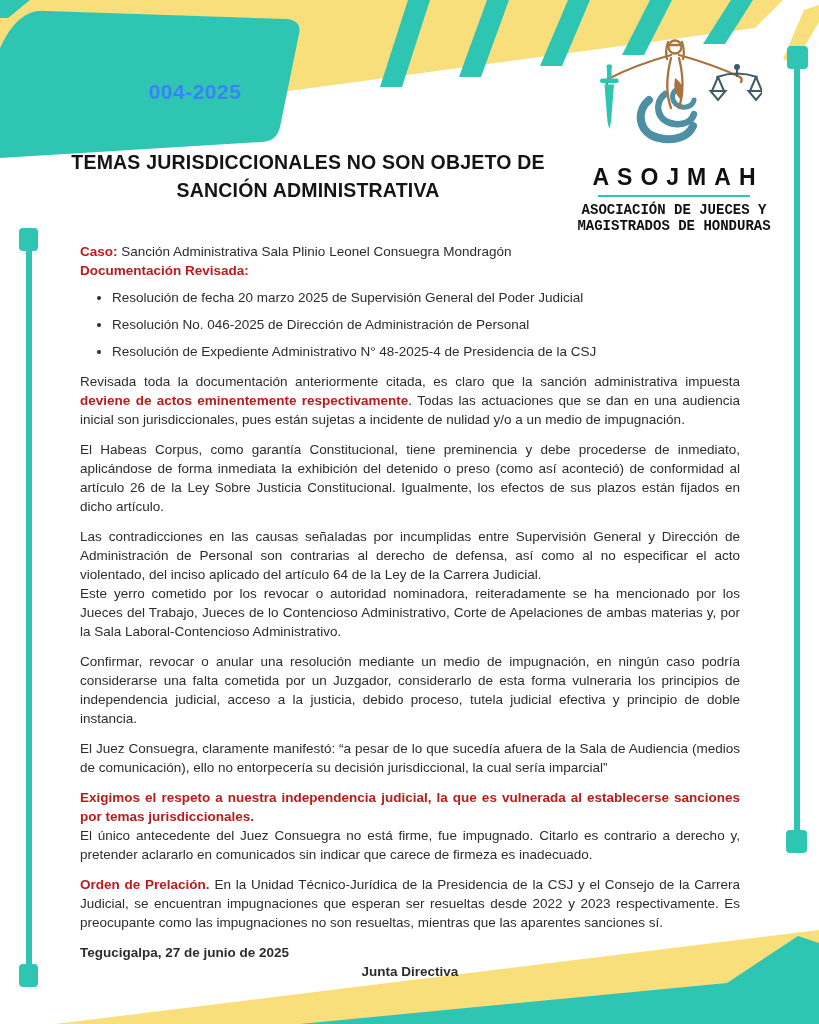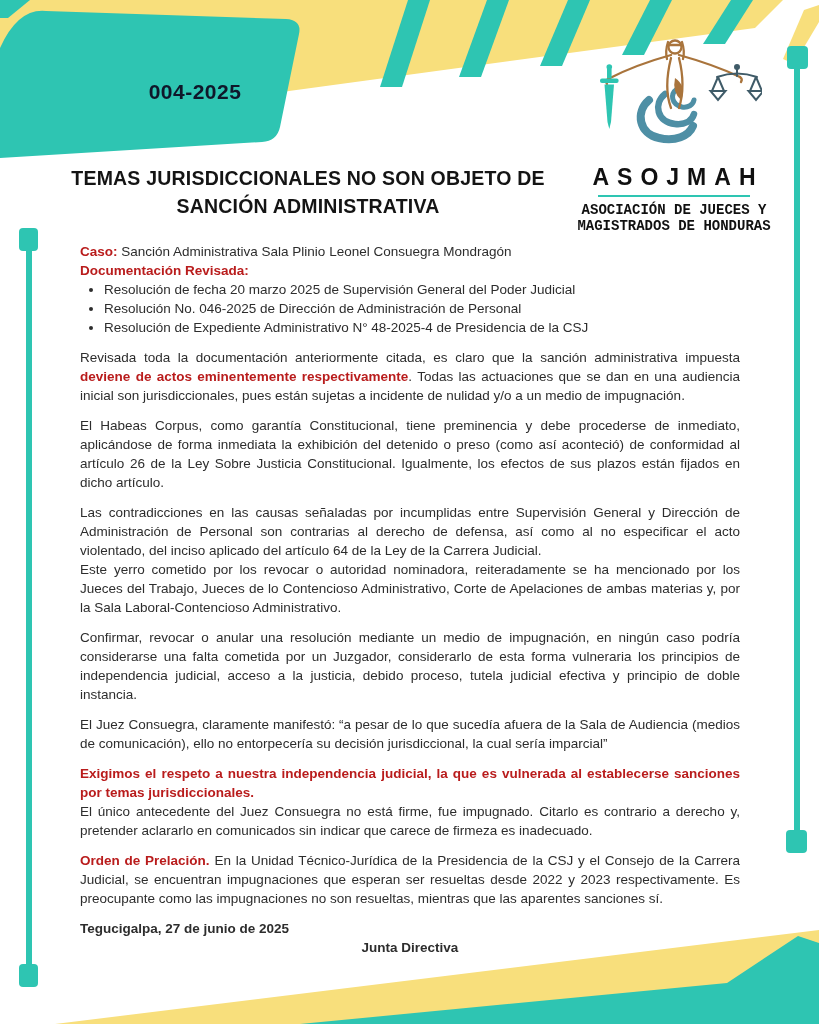--- a/index.html
+++ b/index.html
@@ -4,24 +4,24 @@
 <style>
   html,body{margin:0;padding:0;background:#fff;}
   .page{
     position:relative;width:819px;height:1024px;overflow:hidden;background:#ffffff;
     font-family:"Liberation Sans",sans-serif;color:#2d2d2d;
   }
   .decor{position:absolute;left:0;top:0;width:819px;height:1024px;z-index:0;}
   .content{position:relative;z-index:1;}
   .doc-number{
     position:absolute;left:100px;top:80px;width:190px;text-align:center;
-    font-size:21px;font-weight:800;color:#0f172a;letter-spacing:.5px;
+    font-size:21px;font-weight:800;color:#3b82f6;letter-spacing:.5px;
   }
   .doc-title{
-    position:absolute;left:52px;top:164px;width:512px;text-align:center;
+    position:absolute;left:52px;top:148px;width:512px;text-align:center;
     font-size:19.5px;line-height:28px;font-weight:800;color:#141414;letter-spacing:.2px;
   }
   .logo{
     position:absolute;left:578px;top:34px;width:192px;
     display:flex;flex-direction:column;align-items:center;text-align:center;
   }
   .logo-figure{width:175px;height:128px;}
   .logo-acronym{
     margin-top:2px;font-size:23px;font-weight:800;color:#101010;
     letter-spacing:8px;text-indent:8px;white-space:nowrap;
@@ -29,21 +29,21 @@
   .logo-underline{width:152px;height:2px;background:#2EC5B2;margin:4px 0 5px 0;}
   .logo-org{font-size:14px;font-weight:700;line-height:16px;color:#101010;white-space:nowrap;font-family:Liberation Mono, monospace;}
   .body-text{
     position:absolute;left:80px;top:242px;width:660px;
     font-size:13.5px;line-height:19px;text-align:justify;
   }
   .body-text p{margin:0;}
   .body-text .gap{margin-top:11px;}
   .body-text b{color:#b91c1c;}
   .bullets{margin:0;padding-left:24px;list-style:disc;}
-  .bullets li{margin:0;text-align:left;}
+  .bullets li{margin:8px;text-align:left;}
   .date-line{font-weight:800;text-align:left;}
   .signature{font-weight:800;text-align:center;margin-top:9px;}
 </style>
 </head>
 <body>
 
 <div class="page">
 
   <svg class="decor" viewBox="0 0 819 1024" xmlns="http://www.w3.org/2000/svg">
 

